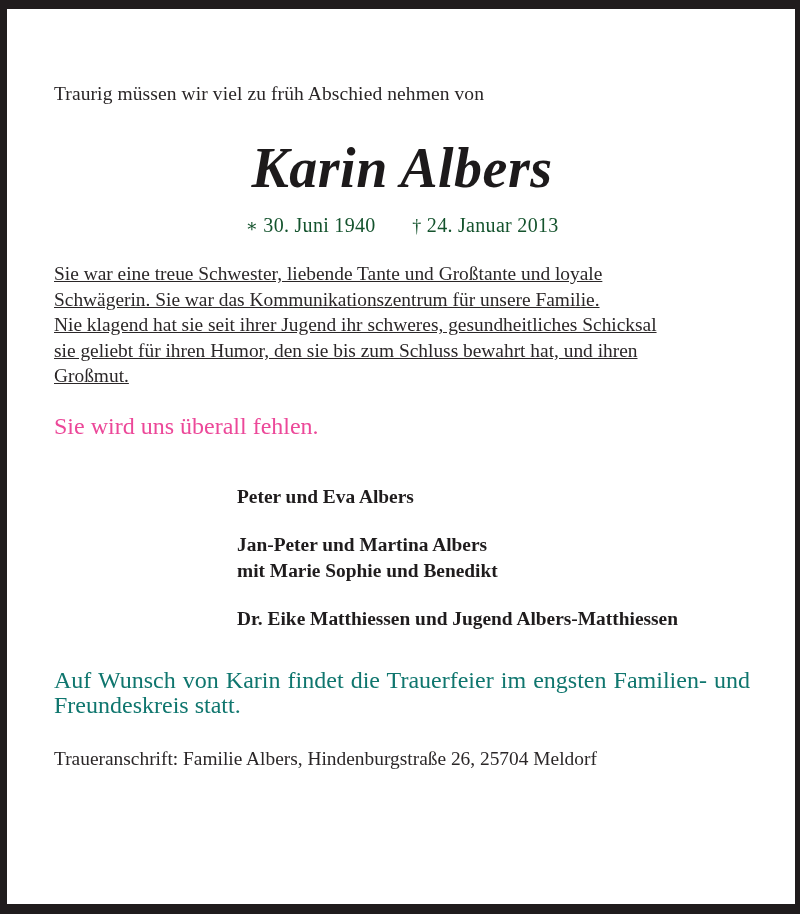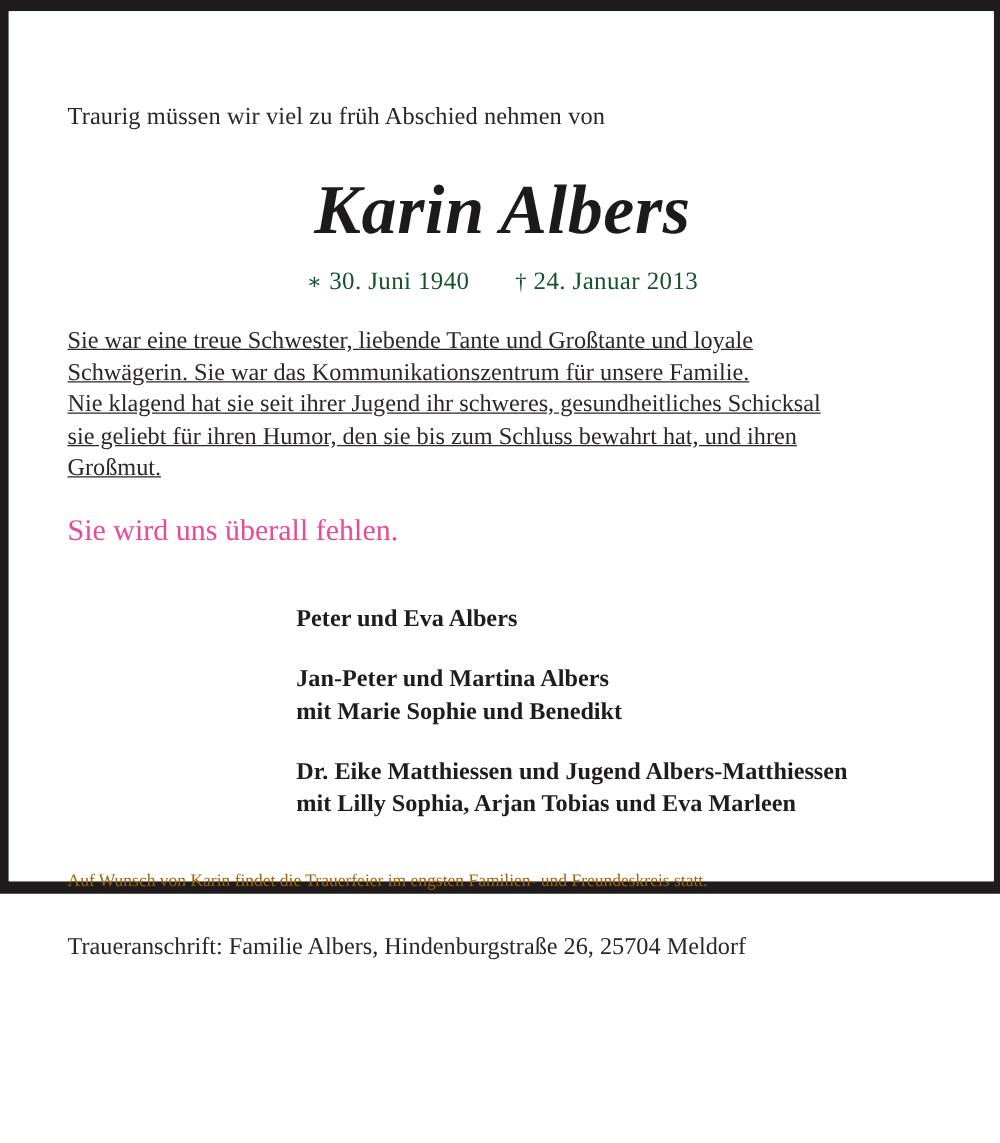--- a/index.html
+++ b/index.html
@@ -12,21 +12,21 @@
     height: 914px;
     overflow: hidden;
     font-family: "Liberation Serif", "DejaVu Serif", serif;
     color: #231f20;
   }
 
   
   .notice {
     box-sizing: border-box;
     width: 800px;
-    height: 715px;
+    height: 914px;
     background: #ffffff;
     border-top: 9px solid #201c1d;
     border-left: 7px solid #201c1d;
     border-right: 5px solid #201c1d;
     border-bottom: 10px solid #201c1d;
     position: relative;
   }
   .sheet {
     box-sizing: border-box;
     width: 100%;
@@ -109,23 +109,23 @@
   .survivor-group:last-child {
     margin-bottom: 0;
   }
   .survivor-line {
     display: block;
     white-space: nowrap;
   }
 
   
   .closing {
-    font-size: 14px;
+    font-size: 24px;
     line-height: 25.6px;
-    color: #a16207;
+    color: #0f766e;
     text-align: justify;
     margin-top: 36px;
   }
   .address {
     font-size: 19.4px;
     line-height: 25.6px;
     color: #2b2728;
     margin-top: 27px;
   }
 </style>
@@ -160,21 +160,20 @@
     <div class="survivors">
       <div class="survivor-group">
         <span class="survivor-line">Peter und Eva Albers</span>
       </div>
       <div class="survivor-group">
         <span class="survivor-line">Jan-Peter und Martina Albers</span>
         <span class="survivor-line">mit Marie Sophie und Benedikt</span>
       </div>
       <div class="survivor-group">
         <span class="survivor-line">Dr. Eike Matthiessen und Jugend Albers-Matthiessen</span>
-        <span class="survivor-line">mit Lilly Sophia, Arjan Tobias und Eva Marleen</span>
       </div>
     </div>
 
     <div class="closing">Auf Wunsch von Karin findet die Trauerfeier im engsten Familien- und Freundeskreis statt.</div>
 
     <div class="address">Traueranschrift: Familie Albers, Hindenburgstraße 26, 25704 Meldorf</div>
 
   </div>
 </div>
 

